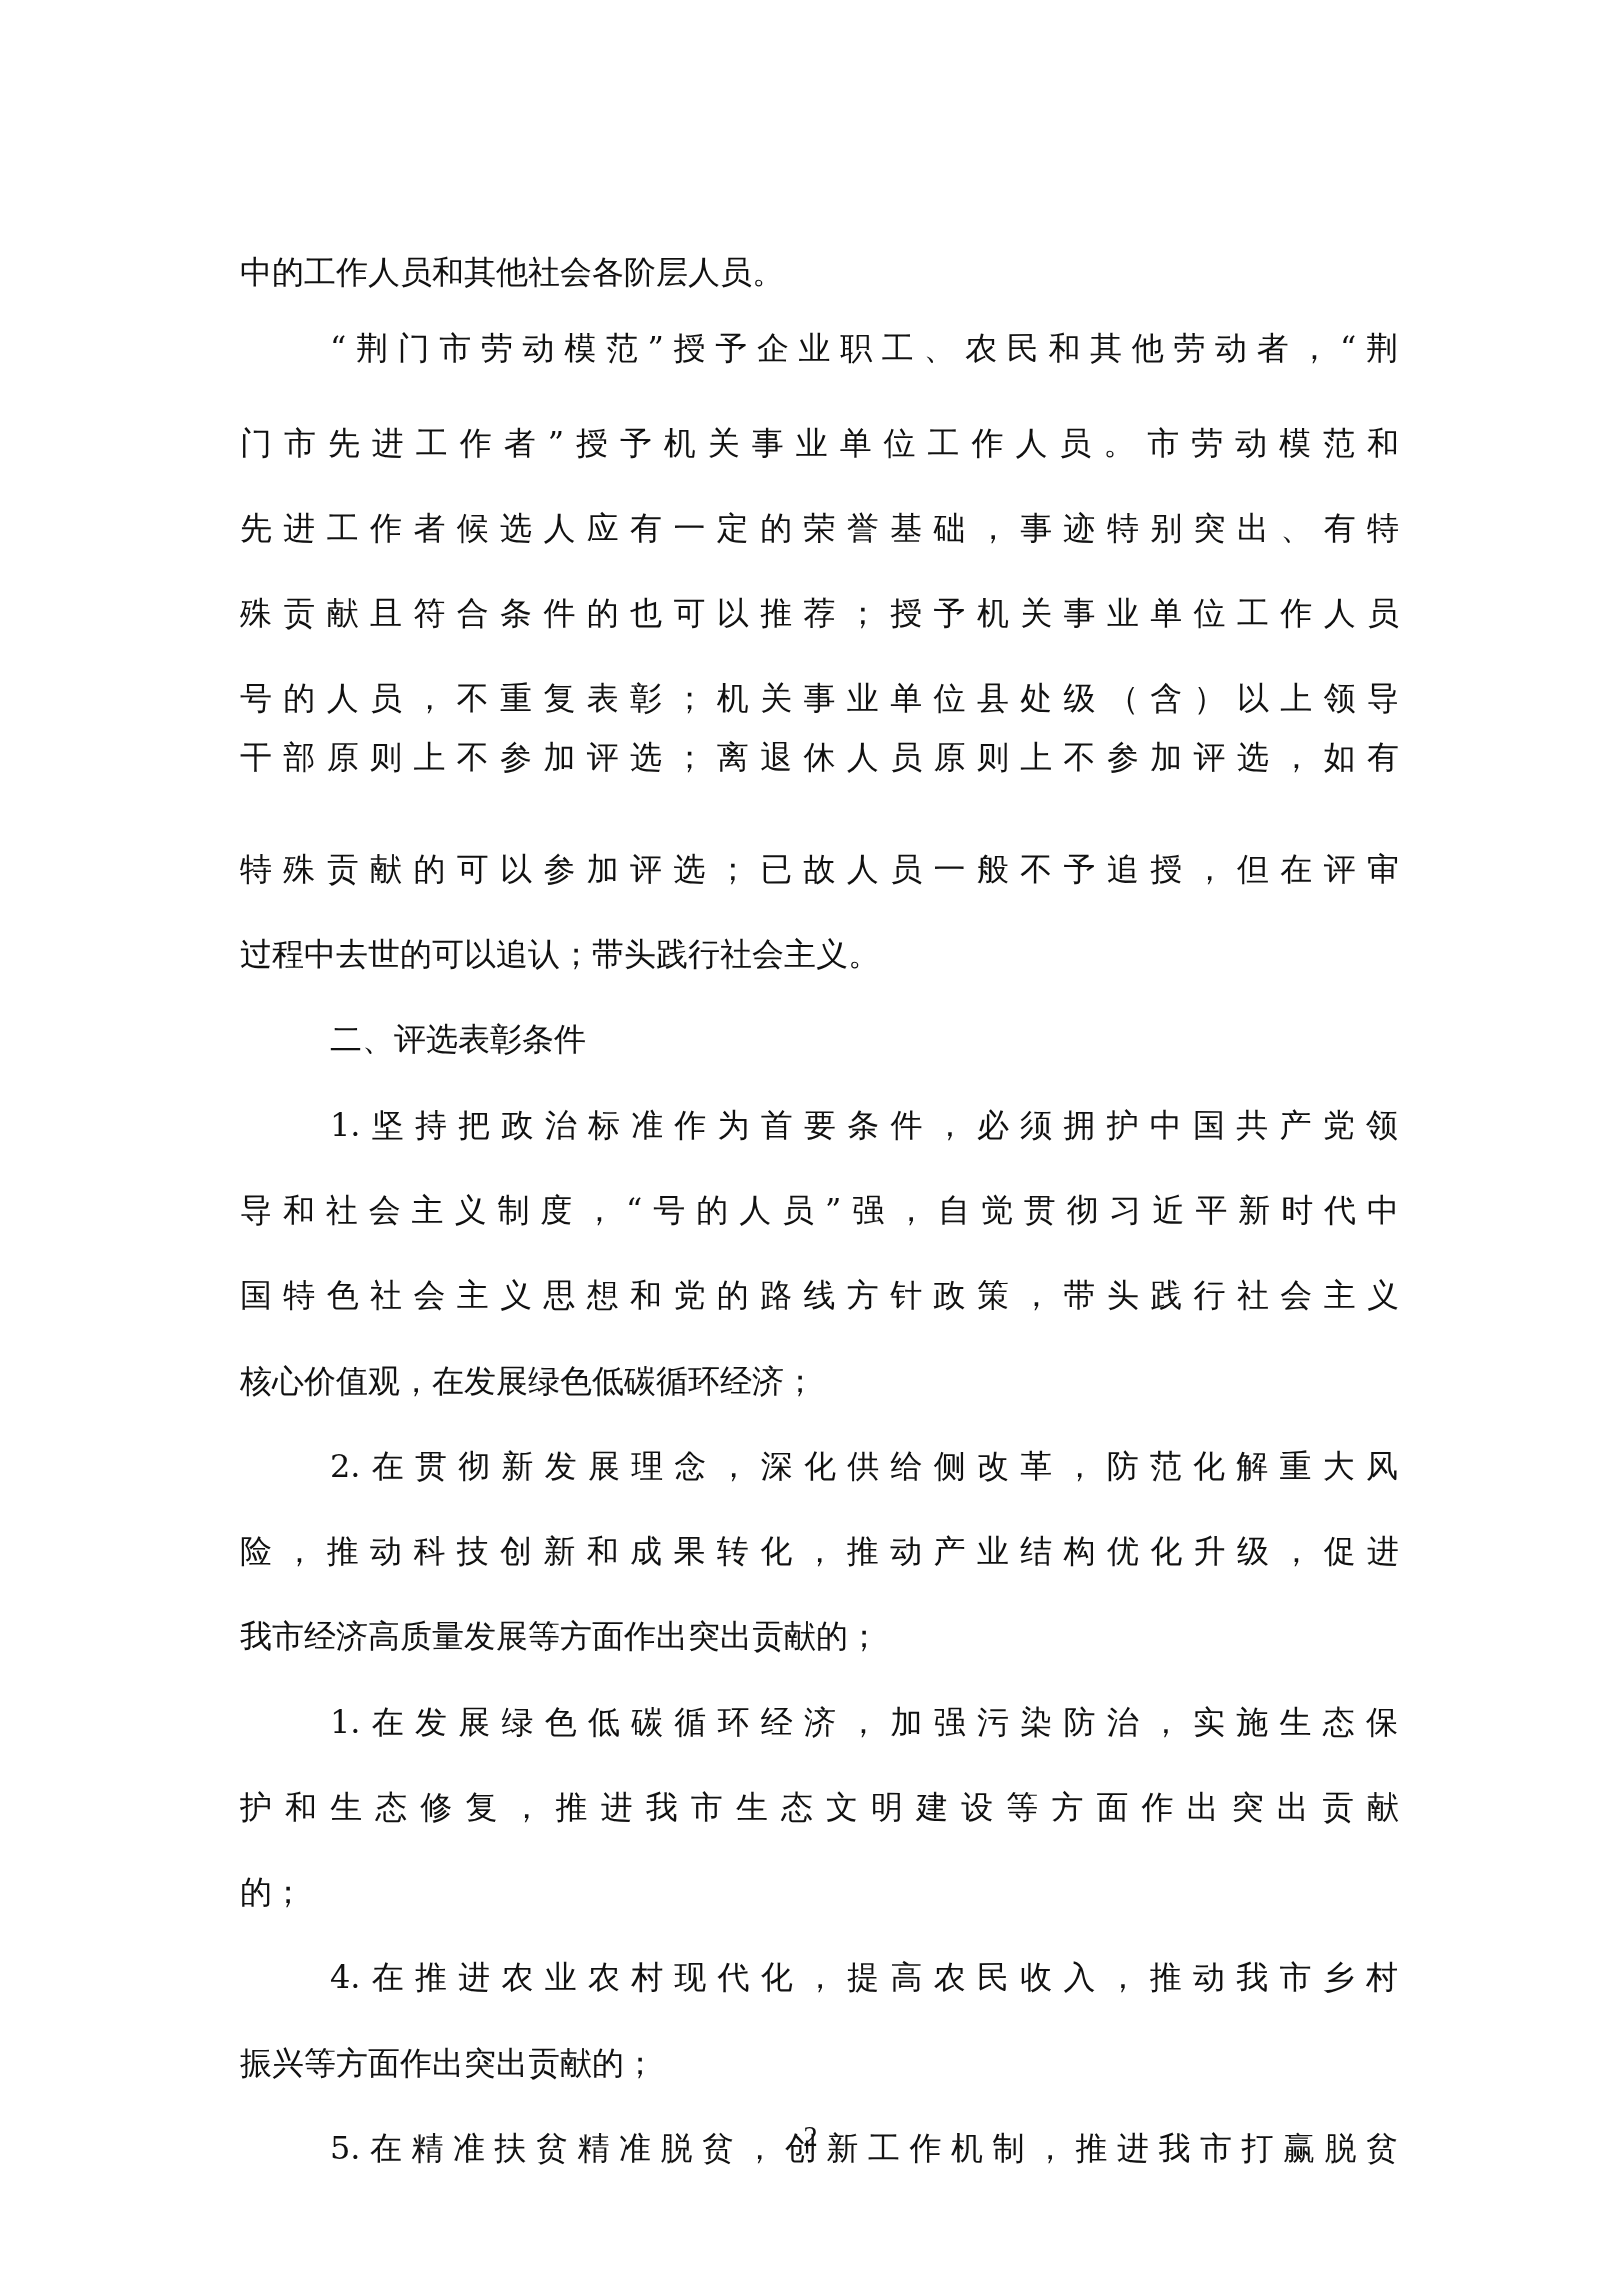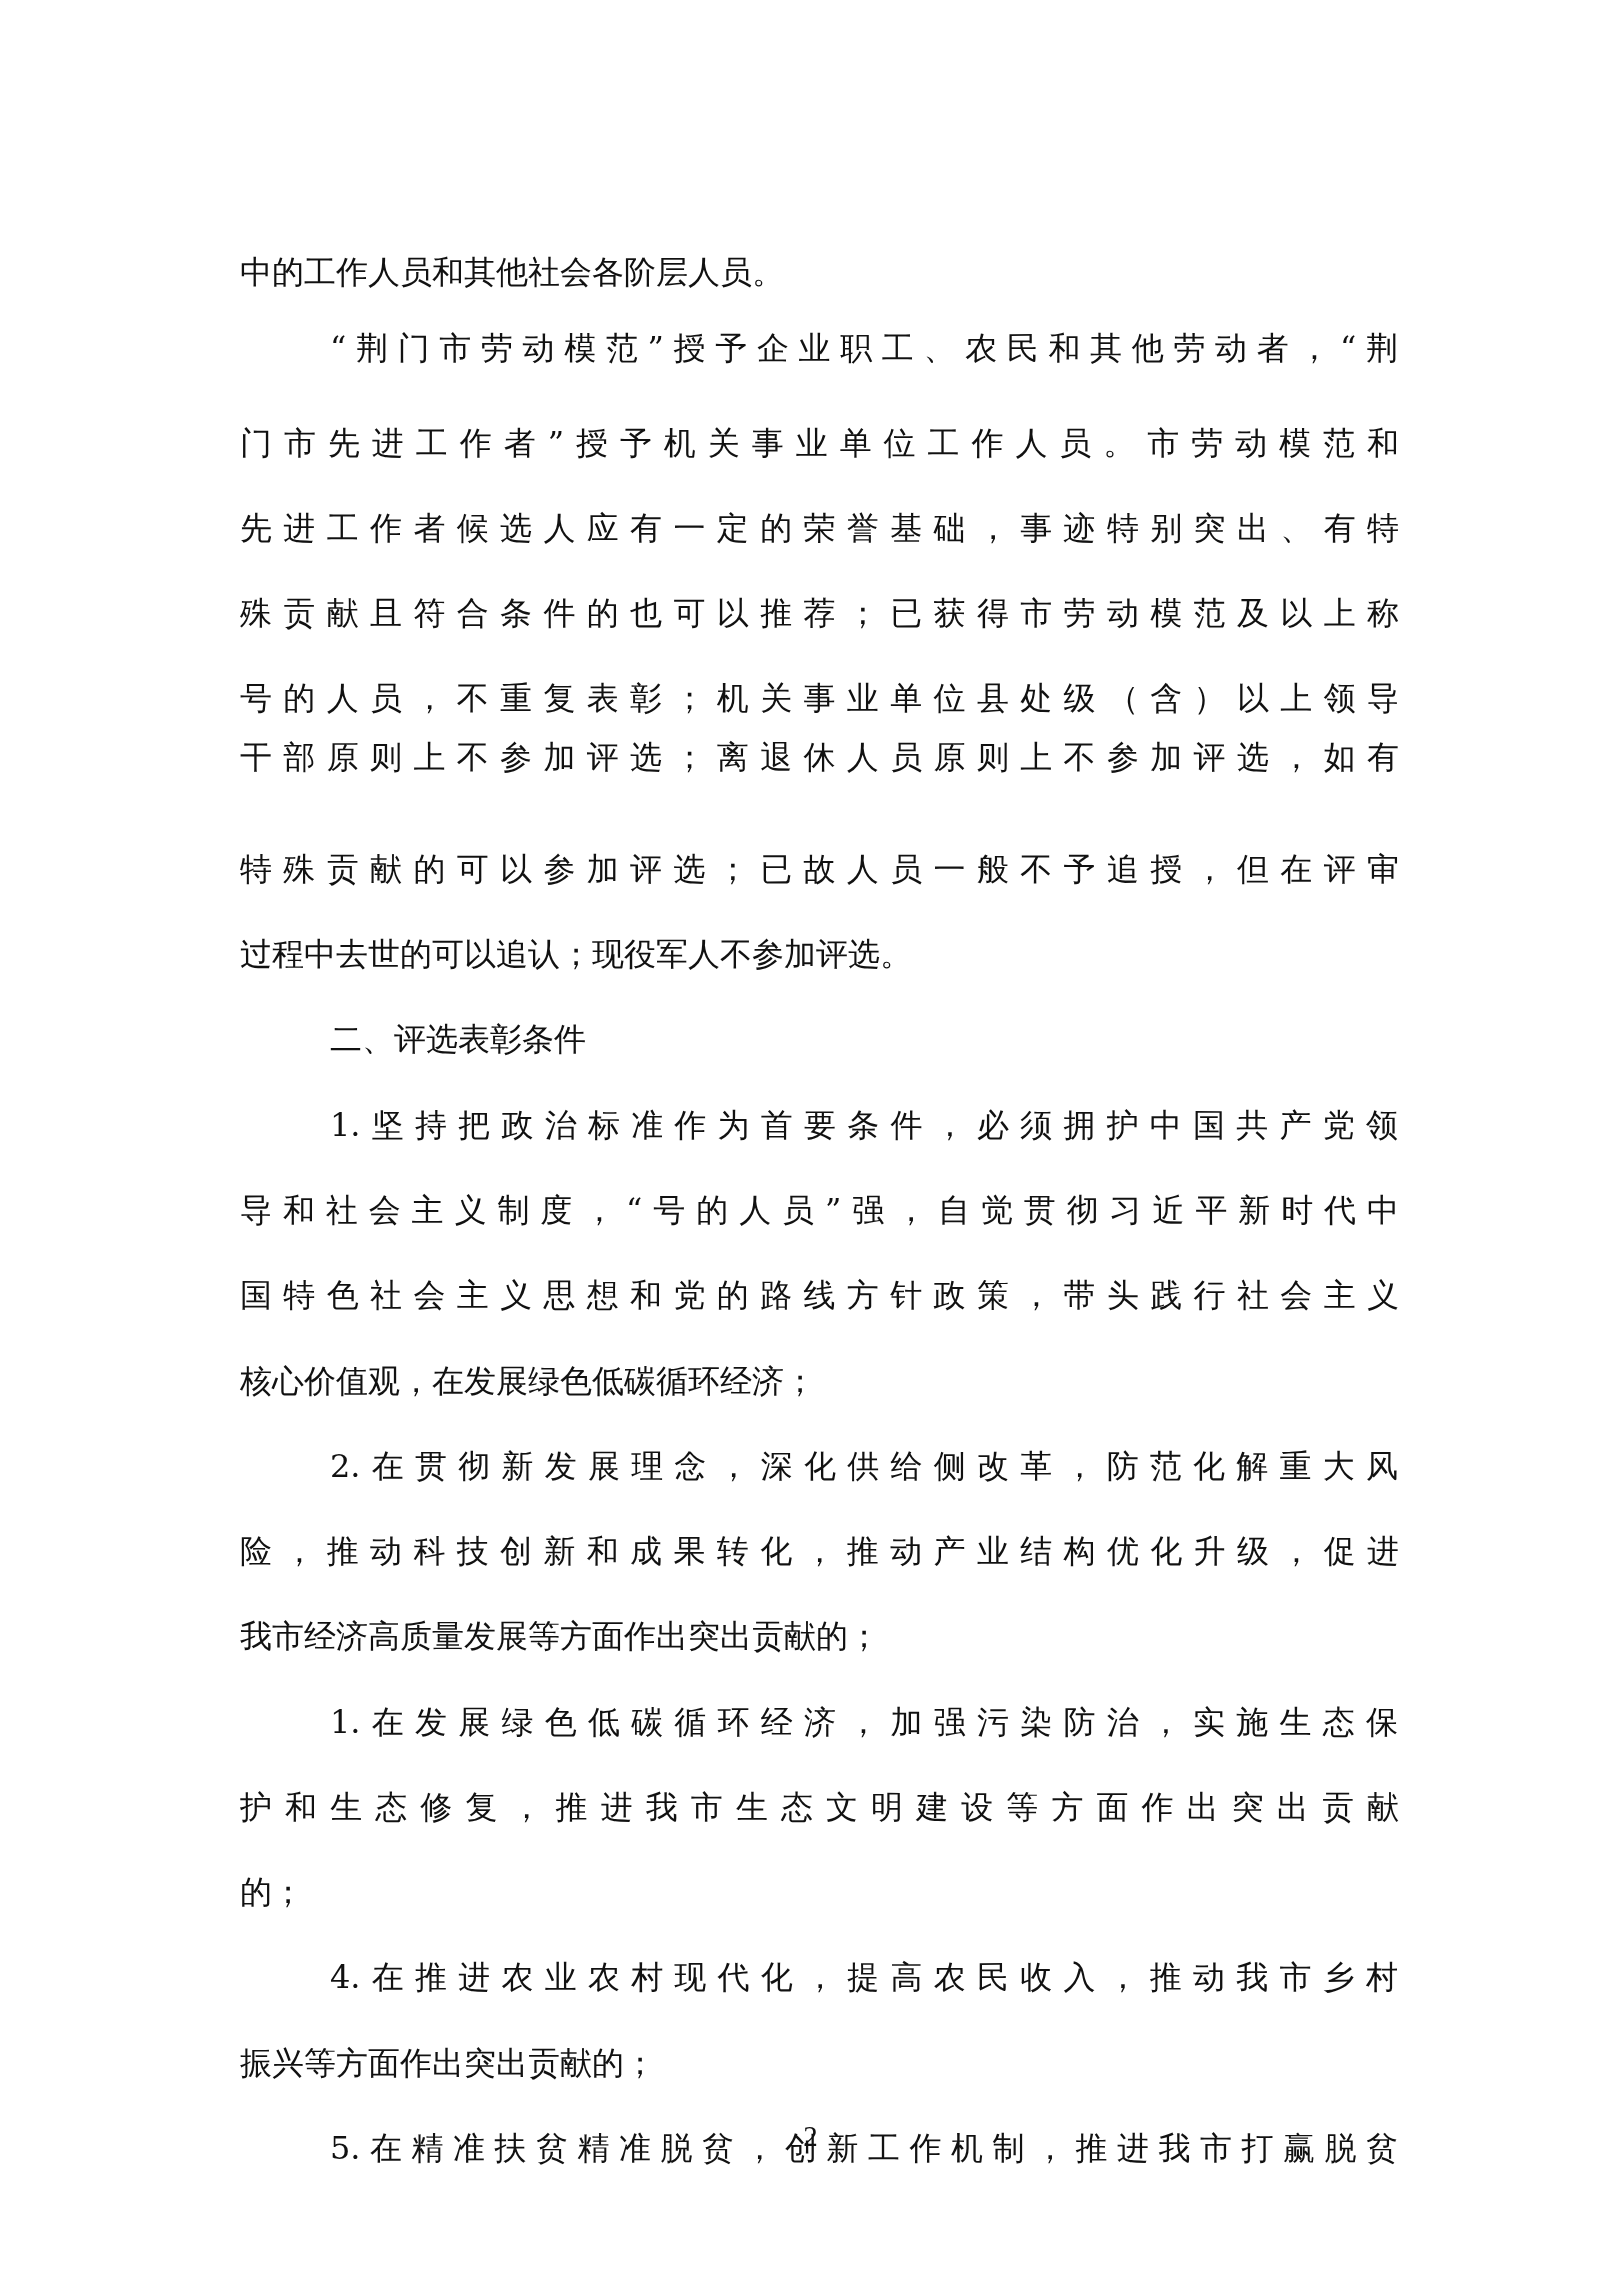--- a/index.html
+++ b/index.html
@@ -57,25 +57,25 @@
     }
   </style>
 </head>
 <body>
 
 <div class="page">
   <div class="line" style="top:0px">中的工作人员和其他社会各阶层人员。</div>
   <div class="line indent justify" style="top:76px">“荆门市劳动模范”授予企业职工、农民和其他劳动者，“荆</div>
   <div class="line justify" style="top:171px">门市先进工作者”授予机关事业单位工作人员。市劳动模范和</div>
   <div class="line justify" style="top:256px">先进工作者候选人应有一定的荣誉基础，事迹特别突出、有特</div>
-  <div class="line justify" style="top:341px">殊贡献且符合条件的也可以推荐；已获得市劳动模范及以上称</div>
+  <div class="line justify" style="top:341px">殊贡献且符合条件的也可以推荐；授予机关事业单位工作人员</div>
   <div class="line justify" style="top:426px">号的人员，不重复表彰；机关事业单位县处级（含）以上领导</div>
   <div class="line justify" style="top:485px">干部原则上不参加评选；离退休人员原则上不参加评选，如有</div>
   <div class="line justify" style="top:597px">特殊贡献的可以参加评选；已故人员一般不予追授，但在评审</div>
-  <div class="line" style="top:682px">过程中去世的可以追认；现役军人不参加评选。</div>
+  <div class="line" style="top:682px">过程中去世的可以追认；带头践行社会主义。</div>
   <div class="line indent heading" style="top:767px">二、评选表彰条件</div>
   <div class="line indent justify" style="top:853px">1.坚持把政治标准作为首要条件，必须拥护中国共产党领</div>
   <div class="line justify" style="top:938px">导和社会主义制度，“号的人员”强，自觉贯彻习近平新时代中</div>
   <div class="line justify" style="top:1023px">国特色社会主义思想和党的路线方针政策，带头践行社会主义</div>
   <div class="line" style="top:1109px">核心价值观，在发展绿色低碳循环经济；</div>
   <div class="line indent justify" style="top:1194px">2.在贯彻新发展理念，深化供给侧改革，防范化解重大风</div>
   <div class="line justify" style="top:1279px">险，推动科技创新和成果转化，推动产业结构优化升级，促进</div>
   <div class="line" style="top:1364px">我市经济高质量发展等方面作出突出贡献的；</div>
   <div class="line indent justify" style="top:1450px">1.在发展绿色低碳循环经济，加强污染防治，实施生态保</div>
   <div class="line justify" style="top:1535px">护和生态修复，推进我市生态文明建设等方面作出突出贡献</div>

